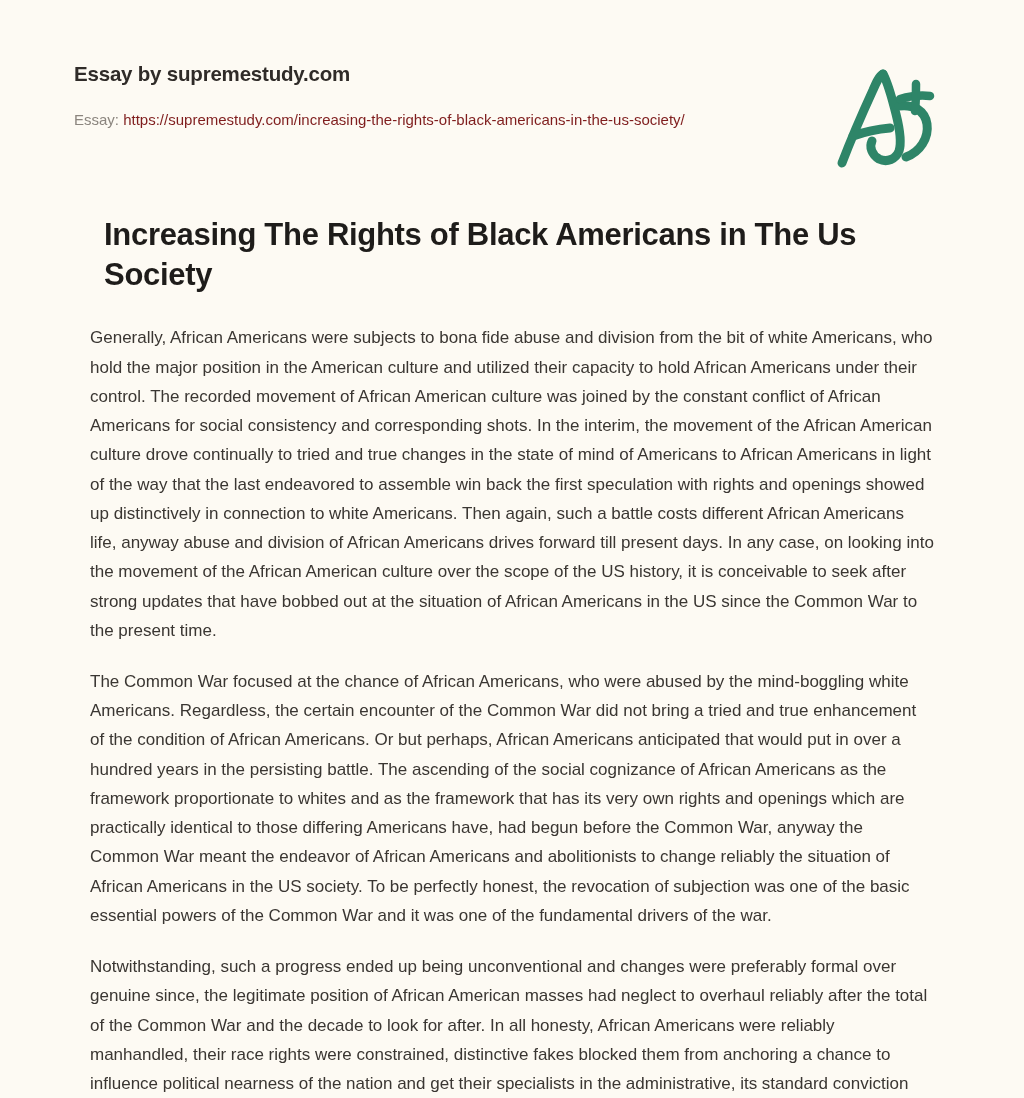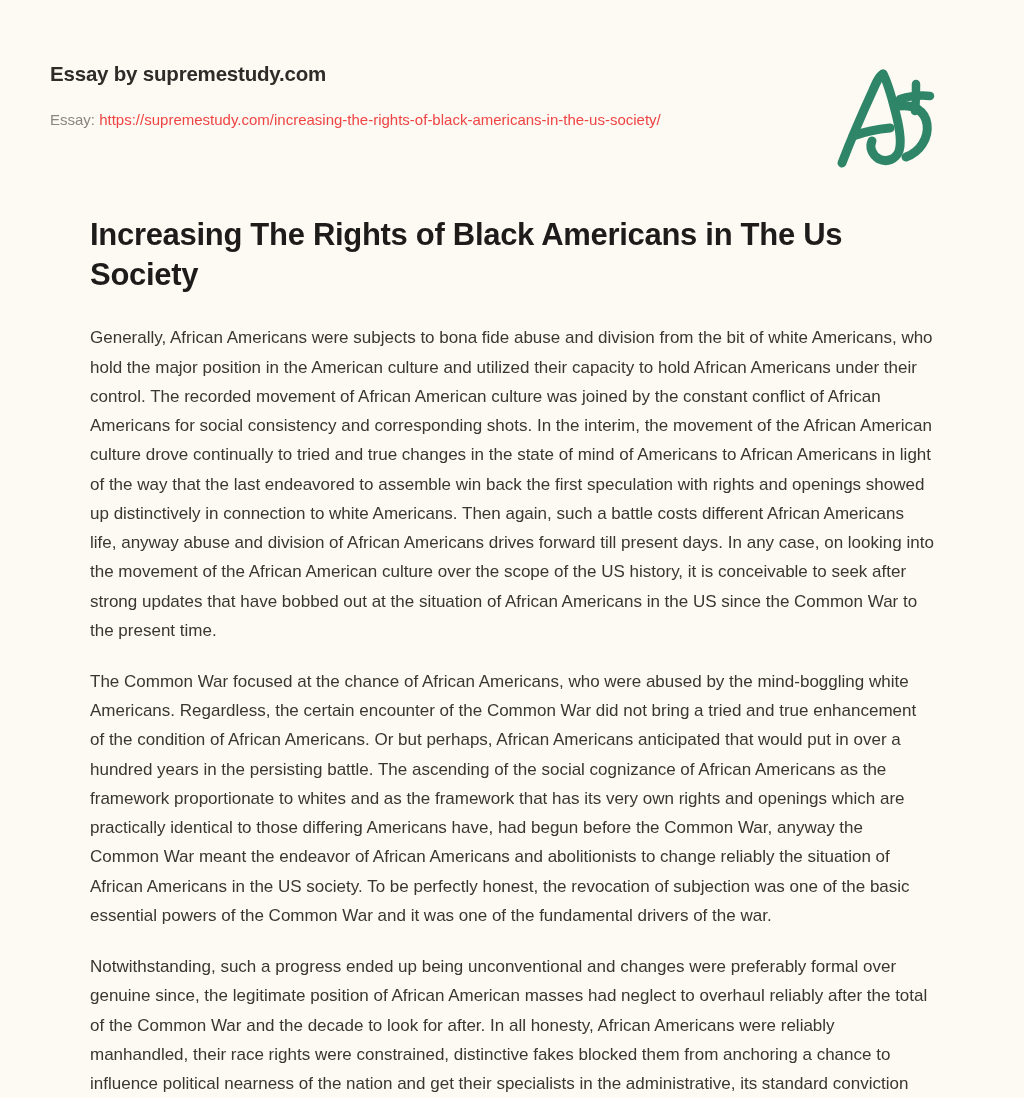--- a/index.html
+++ b/index.html
@@ -21,21 +21,21 @@
     height: 1098px;
     background: #fdfaf3;
     box-sizing: border-box;
     position: relative;
     overflow: hidden;
   }
 
   
   .header {
     position: relative;
-    padding: 0 50px;
+    padding: 0 74px;
     box-sizing: border-box;
   }
 
   .site-title {
     font-size: 20.5px;
     font-weight: bold;
     color: #2f2b28;
     letter-spacing: -0.2px;
     padding-top: 62px;
     line-height: 1.2;
@@ -51,21 +51,21 @@
     color: #8b857e;
     max-width: 690px;
     word-break: break-word;
   }
 
   .source-label {
     color: #8b857e;
   }
 
   .source-url {
-    color: #ef4444;
+    color: #7f1d1d;
     text-decoration: none;
     word-break: break-all;
   }
 
   
   .logo {
     position: absolute;
     top: 62px;
     right: 78px;
     width: 120px;
@@ -84,21 +84,21 @@
     box-sizing: border-box;
     margin-top: 84px;
   }
 
   .essay-title {
     font-size: 31px;
     font-weight: bold;
     color: #1e1c1a;
     line-height: 1.3;
     letter-spacing: -0.3px;
-    margin: 0;
+    margin: 14px;
     max-width: 800px;
   }
 
   .essay-body {
     margin-top: 28px;
   }
 
   .essay-body p {
     font-size: 17px;
     line-height: 1.72;

